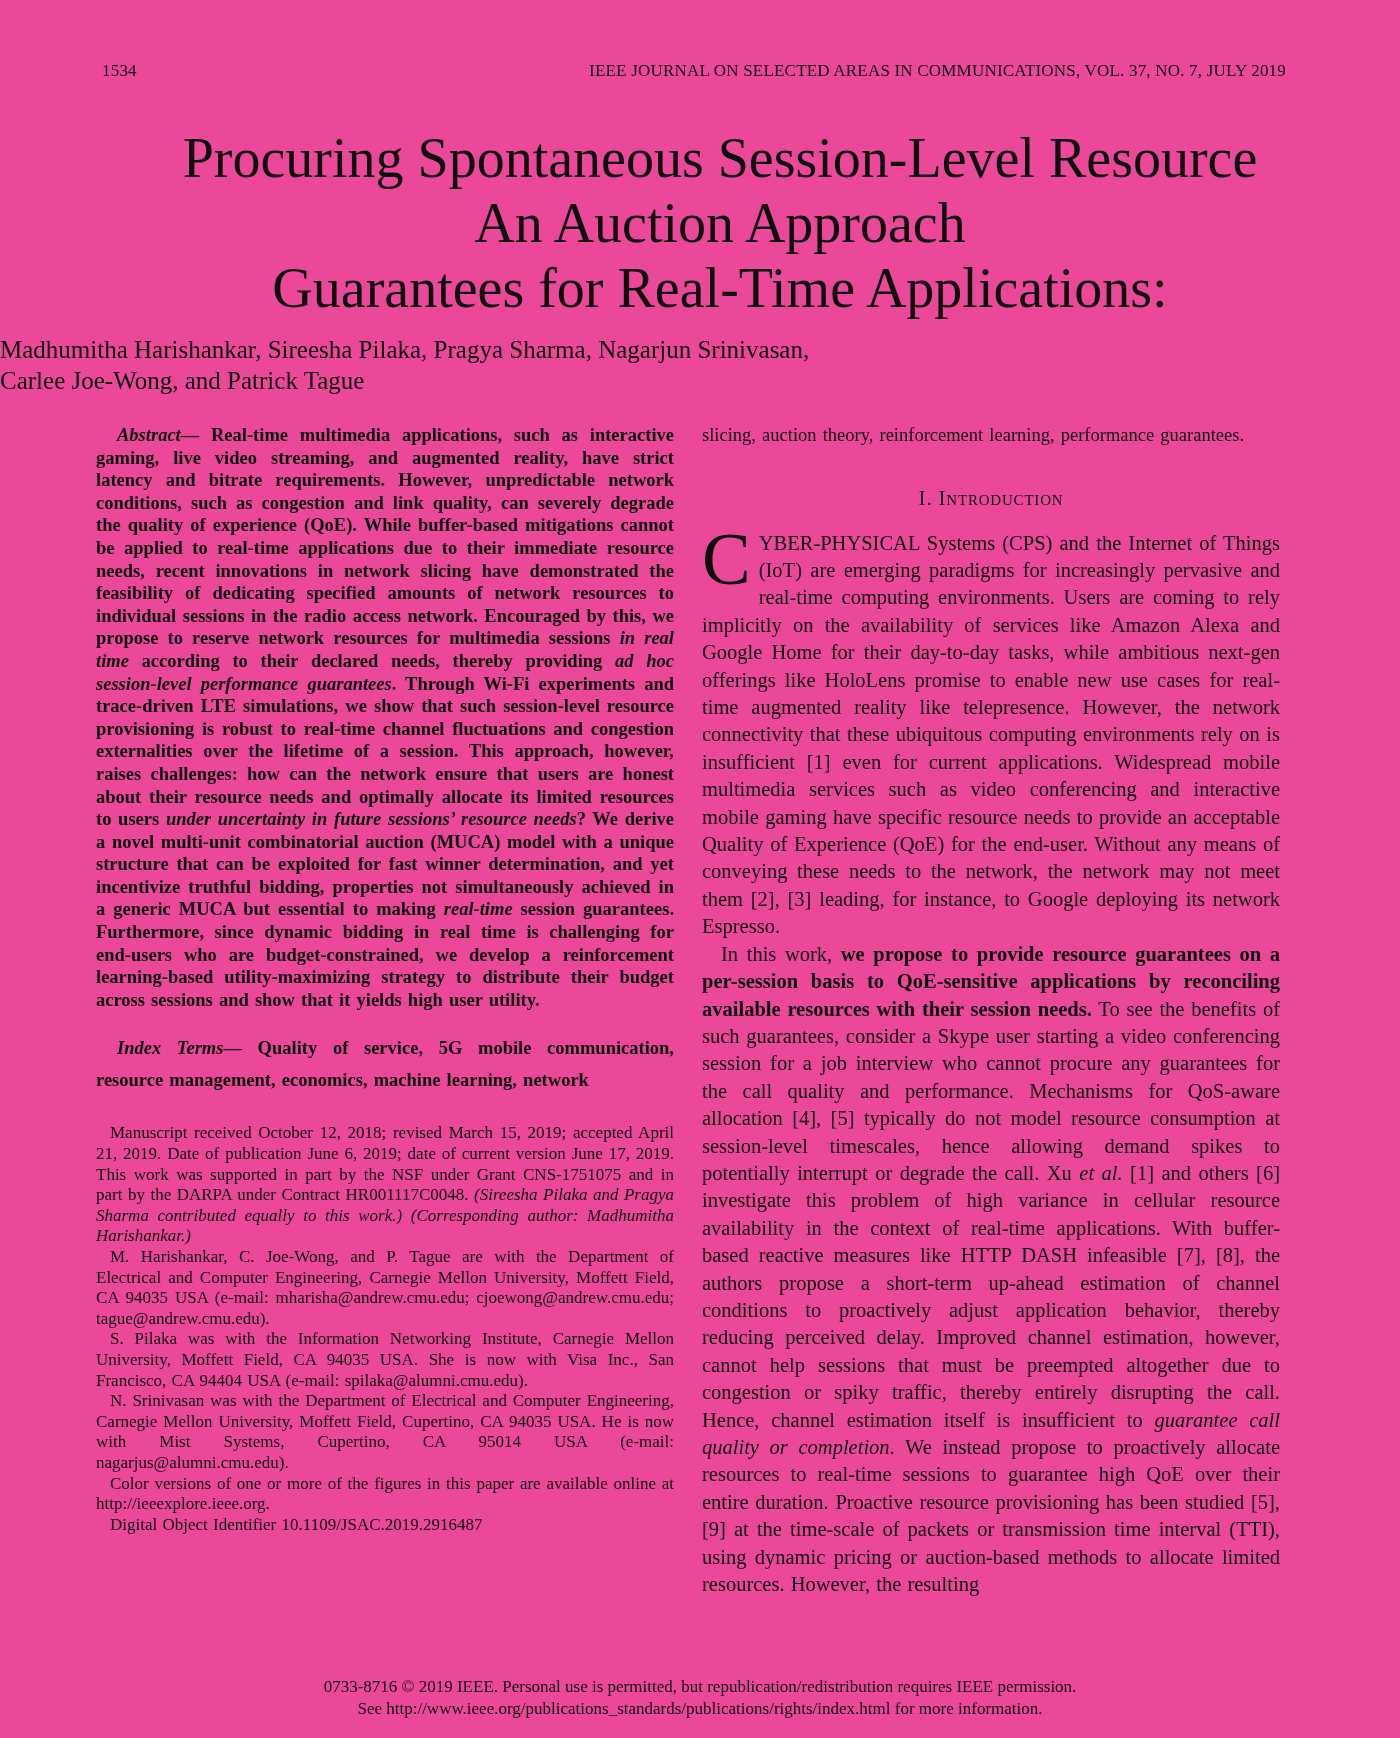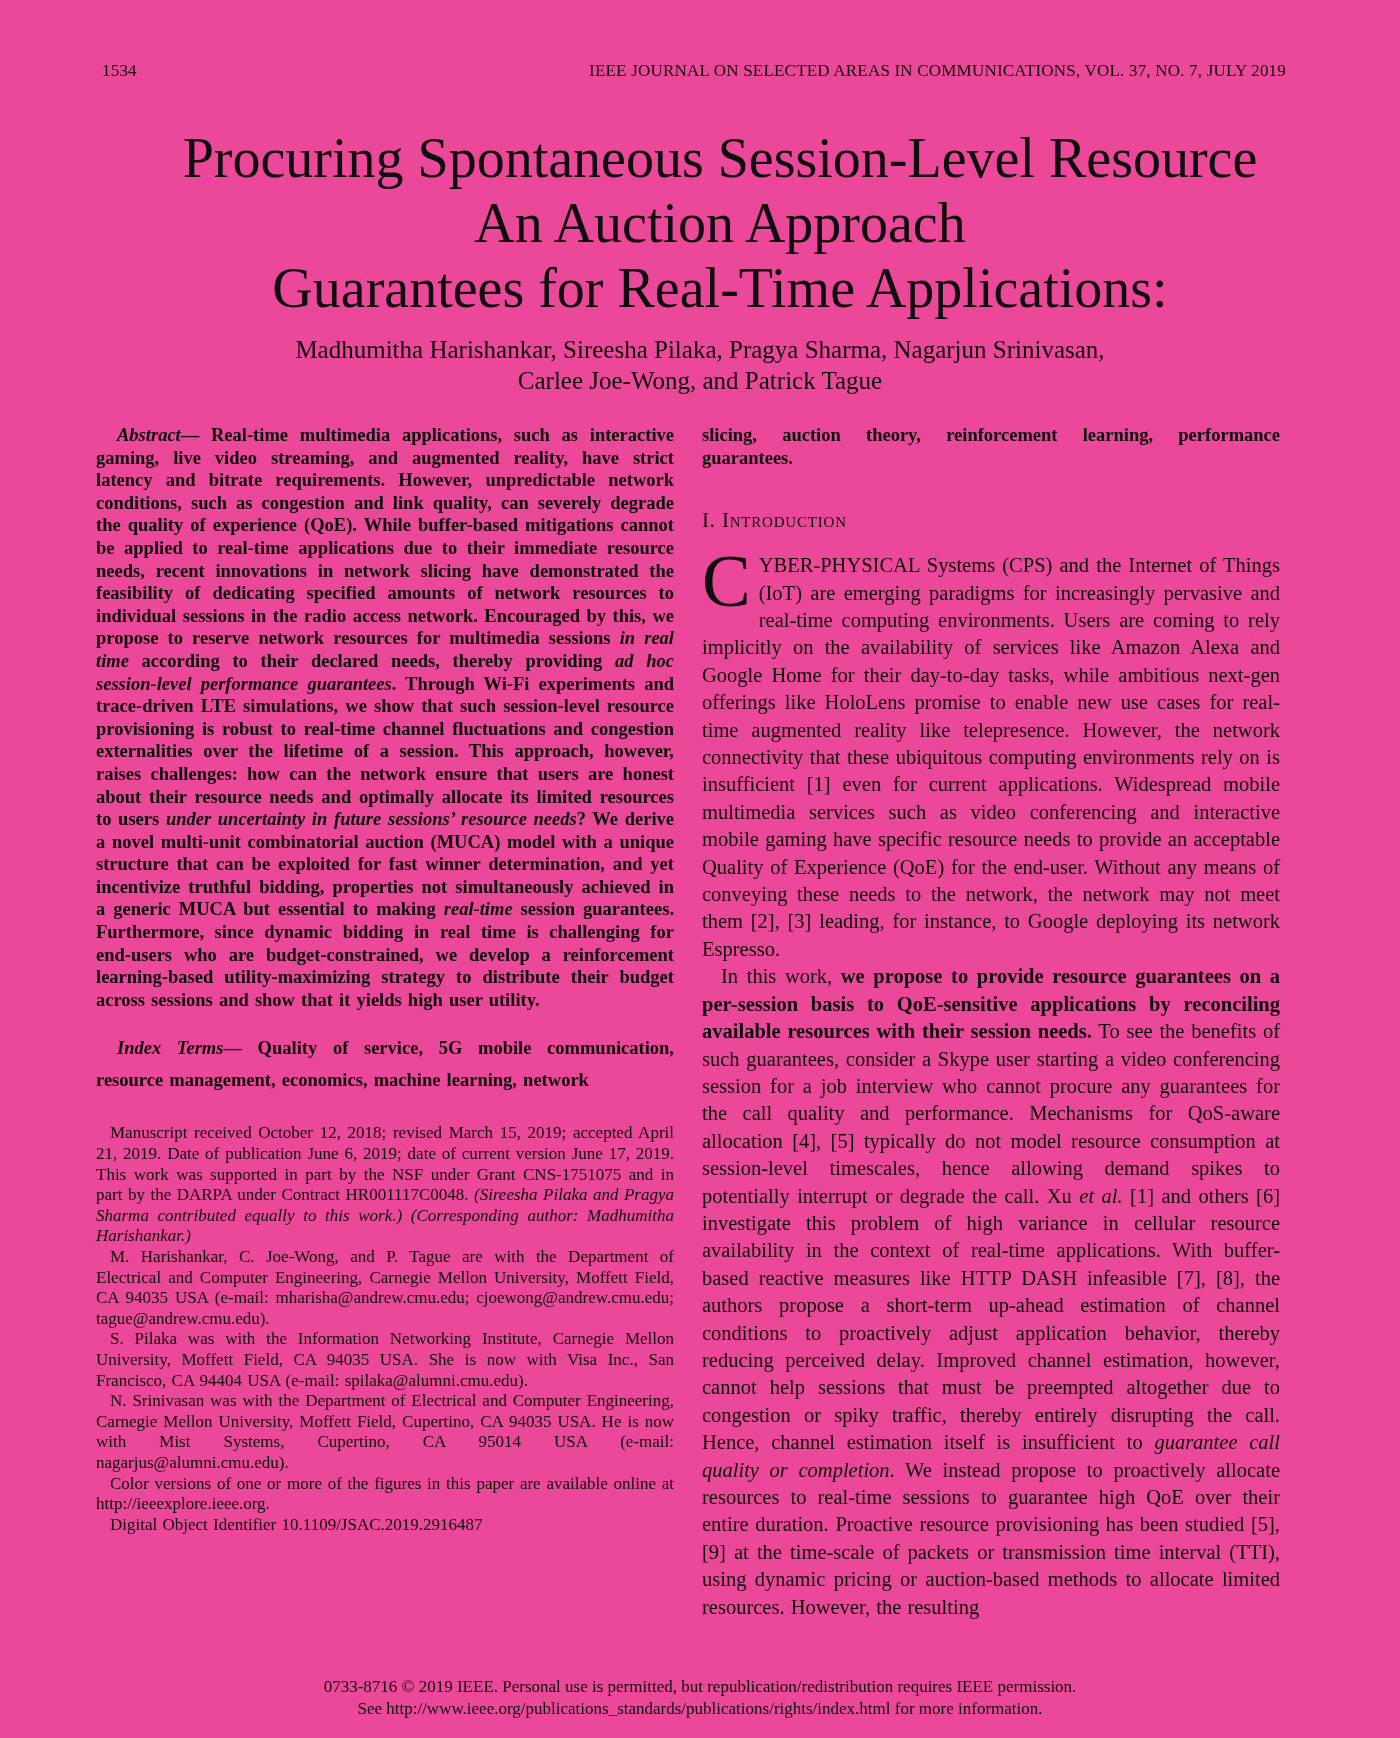--- a/index.html
+++ b/index.html
@@ -19,21 +19,21 @@
     font-size:17px;letter-spacing:0.2px;white-space:nowrap;
   }
   
   .title-block{
     position:absolute;top:126px;left:0;width:100%;
     text-align:center;font-size:56px;line-height:65px;padding-left:20px;
   }
   
   .authors-block{
     position:absolute;top:334px;left:0;width:100%;
-    text-align:center;font-size:25px;line-height:31px;
+    font-size:25px;line-height:31px;
   }
   
   .columns{
     position:absolute;top:424px;left:96px;width:1184px;
     display:flex;gap:28px;
   }
   .col{width:578px;}
   .justified{text-align:justify;}
   .seg-i{font-style:italic;}
   .seg-b{font-weight:bold;}
@@ -43,25 +43,25 @@
     word-spacing:1.5px;text-indent:21px;margin:0;
   }
   .index-terms-par{
     font-weight:bold;font-size:18.5px;line-height:32px;
     word-spacing:1.5px;text-indent:21px;margin:21px 0 0 0;
   }
   .footnotes{margin-top:27px;font-size:17px;line-height:20.6px;word-spacing:1px;}
   .footnotes p{margin:0;text-indent:14px;}
 
   .index-cont-par{
-    font-weight:bold;font-size:18.5px;line-height:22.6px;
+    font-weight:normal;font-size:18.5px;line-height:22.6px;
     word-spacing:1.5px;margin:0;
   }
   .section-heading{
-    text-align:left;font-variant:small-caps;font-size:21px;
+    text-align:center;font-variant:small-caps;font-size:21px;
     letter-spacing:0.8px;margin:39px 0 19px 0;
   }
   .body-par{
     font-size:20.5px;line-height:27.4px;word-spacing:1px;margin:0;
   }
   .body-par.indent{text-indent:19px;}
   .dropcap{
     float:left;
     font-size:73px;line-height:55px;
     padding:2px 8px 0 0;

